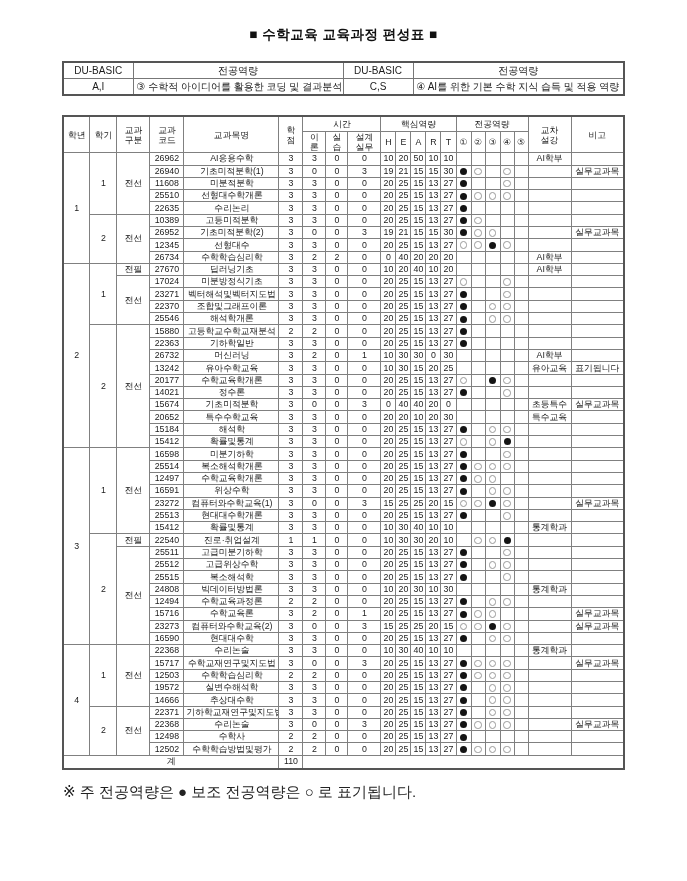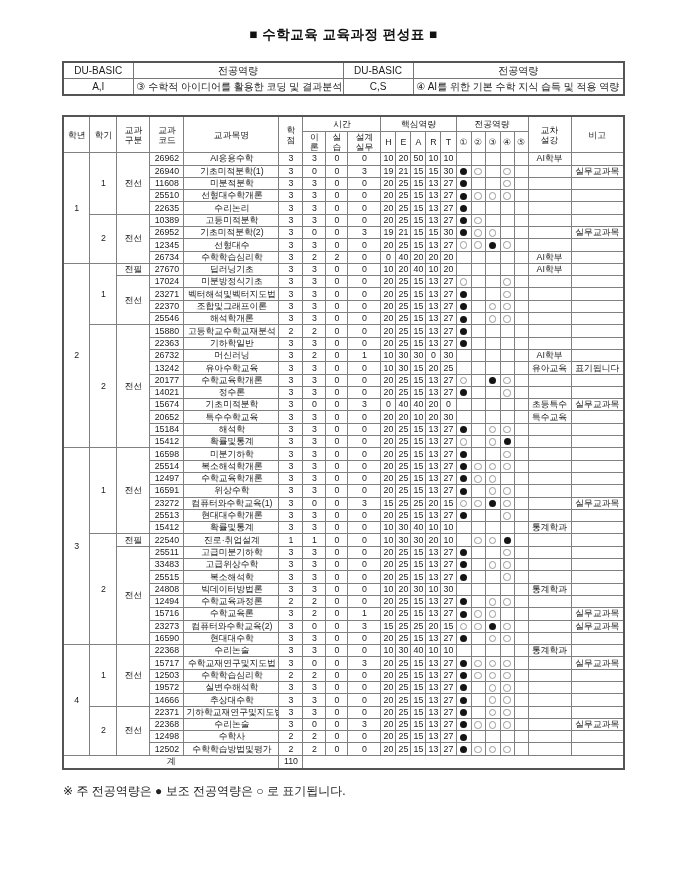--- a/index.html
+++ b/index.html
@@ -27,21 +27,21 @@
     border:1px solid #808080;font-weight:normal;overflow:hidden;
     text-align:center;padding:0 1px;
   }
   .main th{font-size:8.8px;white-space:pre-line;line-height:1.15;height:14px;color:#222;}
   .main td{font-size:8.8px;height:11.3px;line-height:1;white-space:nowrap;}
   .main td.name{text-align:center;padding-left:2px;}
   .main td.total-label{font-size:9px;height:12px;}
   .dot{display:inline-block;border-radius:50%;vertical-align:middle;}
   .dot.f{width:7px;height:7px;background:#141414;}
   .dot.o{width:5.5px;height:5.5px;border:1.1px solid #9a9a9a;background:#fff;}
-  .footnote{margin:13px 0 0 63px;font-size:12px;color:#222;}
+  .footnote{margin:13px 0 0 63px;font-size:15px;color:#222;}
 </style>
 </head>
 <body>
 
 <div class="page">
 
   <div class="doc-title">■ 수학교육 교육과정 편성표 ■</div>
 
   <table class="legend">
     <colgroup>
@@ -799,21 +799,21 @@
           <td>27</td>
           <td><span class="dot f"></span></td>
           <td></td>
           <td></td>
           <td><span class="dot o"></span></td>
           <td></td>
           <td></td>
           <td></td>
         </tr>
         <tr>
-          <td>33483</td>
+          <td>25512</td>
           <td class="name">고급위상수학</td>
           <td>3</td>
           <td>3</td>
           <td>0</td>
           <td>0</td>
           <td>20</td>
           <td>25</td>
           <td>15</td>
           <td>13</td>
           <td>27</td>

